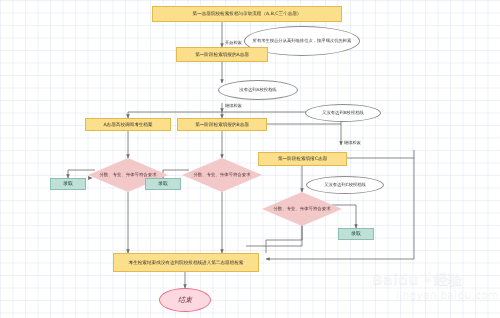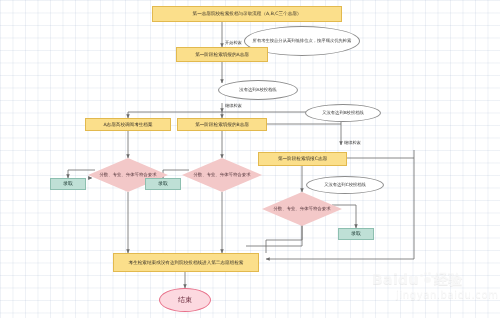--- a/index.html
+++ b/index.html
@@ -220,21 +220,21 @@
   </div>
 
   <div class="node result" style="left:338px;top:228px;width:36px;height:12px;">
     <span class="lbl">录取</span>
   </div>
 
   <div class="node box" style="left:113px;top:253px;width:146px;height:19px;">
     <span class="lbl">考生检索结束或没有达到院校投档线进入第二志愿组检索</span>
   </div>
 
-  <div class="node terminator" style="left:159px;top:288px;width:52px;height:24px;">
+  <div class="node terminator" style="left:159px;top:288px;width:52px;height:24px;font-style:italic;">
     <span class="lbl">结束</span>
   </div>
 
   <div id="watermark">
     <div id="wm-main">
       <span>Baidu</span><span class="paw"><i style="left:5px;top:5px;width:7px;height:6px;"></i><i style="left:1px;top:2px;width:3px;height:3px;"></i><i style="left:5px;top:0px;width:3px;height:3px;"></i><i style="left:9px;top:0px;width:3px;height:3px;"></i><i style="left:12px;top:3px;width:3px;height:3px;"></i></span><span>经验</span>
     </div>
     <div id="wm-sub">jingyan.baidu.com</div>
   </div>
 

